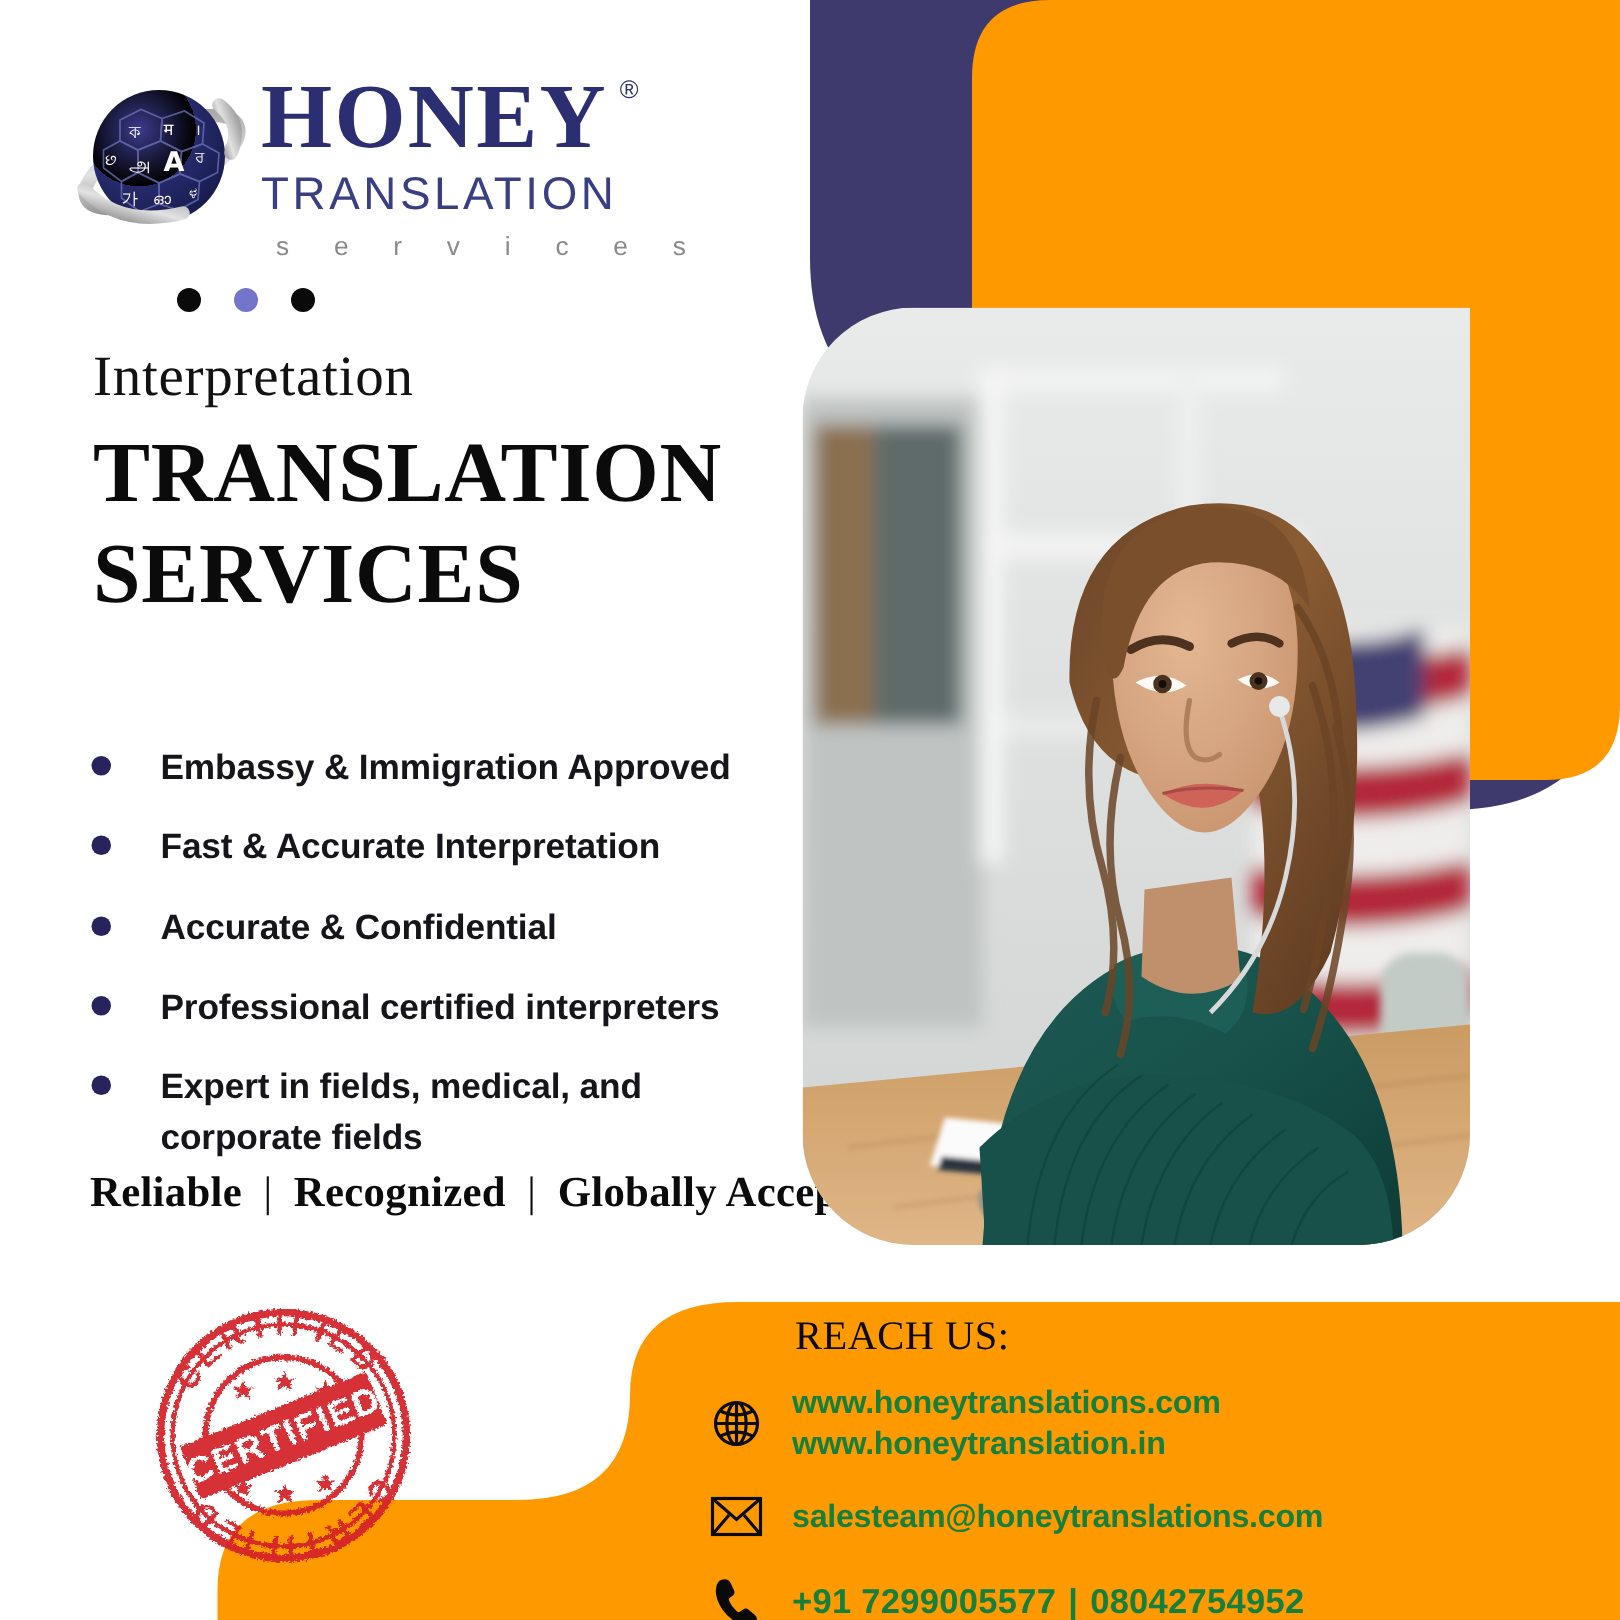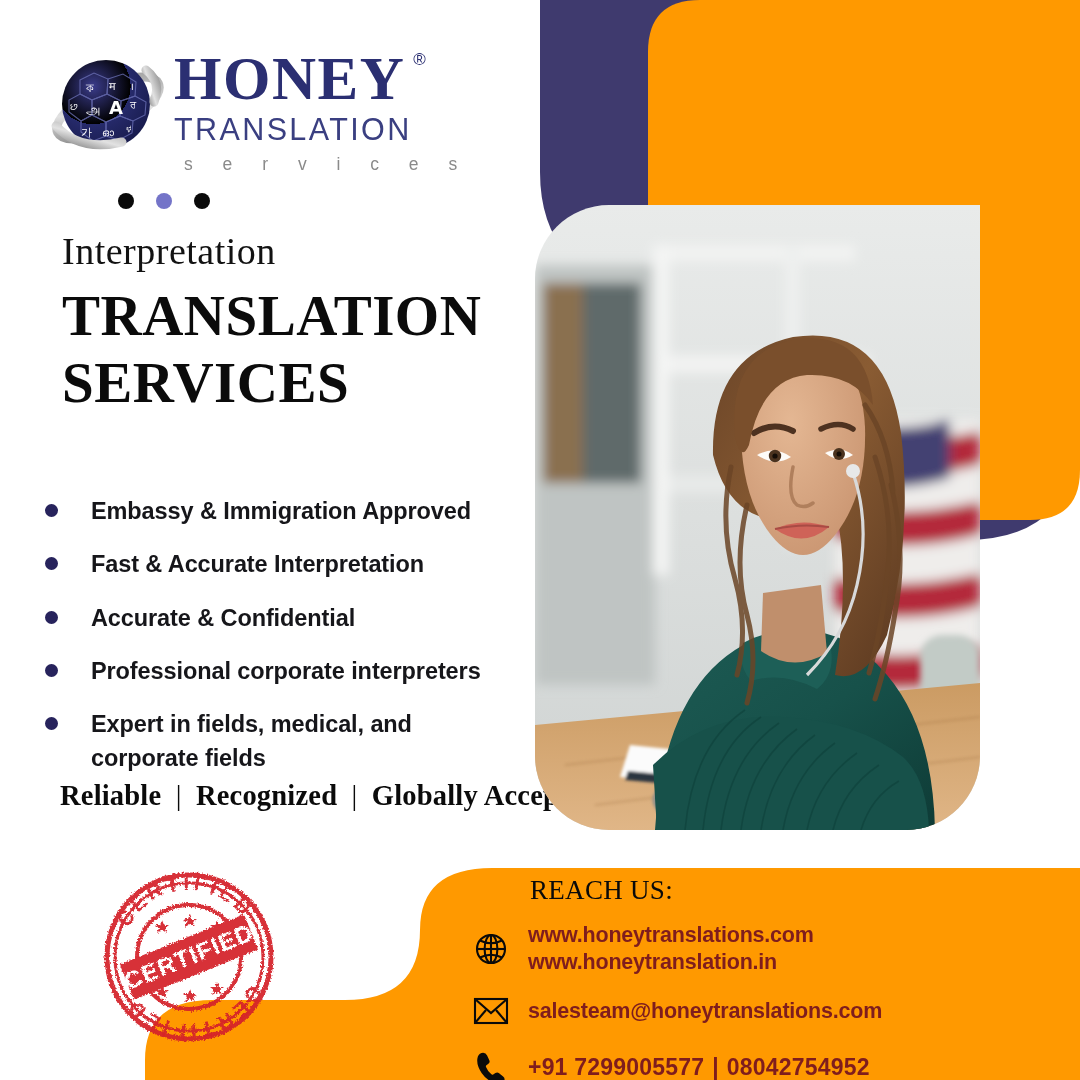--- a/index.html
+++ b/index.html
@@ -50,21 +50,21 @@
     font-size:38px;font-weight:400;color:#121212;letter-spacing:0.5px;
     line-height:1.0;
   }
   .head-big{
     font-family:"Liberation Serif", serif;
     font-weight:700;font-size:57px;line-height:1.18;color:#0b0b0b;
     letter-spacing:0.5px;margin-top:12px;
   }
 
   
-  .bullets{position:absolute;left:39px;top:495px;width:480px;}
+  .bullets{position:absolute;left:55px;top:495px;width:480px;}
   .bullet-item{display:flex;align-items:flex-start;margin-bottom:20px;}
   .bullet-dot{
     width:13px;height:13px;border-radius:50%;background:#27235c;
     flex:0 0 13px;margin-top:9px;margin-right:33px;margin-left:6px;
   }
   .bullet-text{
     font-family:"Liberation Sans", sans-serif;
     font-weight:700;font-size:23.5px;color:#16161a;line-height:1.42;
     letter-spacing:-0.1px;
   }
@@ -90,21 +90,21 @@
   .reach-content{position:absolute;left:470px;top:875px;width:600px;}
   .reach-title{
     font-family:"Liberation Serif", serif;
     font-weight:400;font-size:27px;color:#0a0a0a;
     width:400px;margin-left:60px;letter-spacing:0.3px;
   }
   .contact-row{display:flex;align-items:center;margin-top:14px;}
   .contact-icon{width:42px;height:42px;flex:0 0 42px;margin-right:16px;display:flex;align-items:center;justify-content:center;}
   .contact-text{
     font-family:"Liberation Sans", sans-serif;
-    font-weight:700;font-size:21.5px;color:#7f1d1d;line-height:1.26;
+    font-weight:700;font-size:21.5px;color:#15803d;line-height:1.26;
     letter-spacing:-0.2px;
   }
   .contact-text .sep{padding:0 8px;}
   .row-web{margin-top:16px;}
   .row-phone .contact-text{font-size:23px;letter-spacing:0.2px;}
 </style>
 </head>
 <body>
 
 <div class="poster">
@@ -230,21 +230,21 @@
     <div class="bullet-item">
       <span class="bullet-dot"></span>
       <span class="bullet-text">Fast &amp; Accurate Interpretation</span>
     </div>
     <div class="bullet-item">
       <span class="bullet-dot"></span>
       <span class="bullet-text">Accurate &amp; Confidential</span>
     </div>
     <div class="bullet-item">
       <span class="bullet-dot"></span>
-      <span class="bullet-text">Professional corporate interpreters</span>
+      <span class="bullet-text">Professional certified interpreters</span>
     </div>
     <div class="bullet-item">
       <span class="bullet-dot"></span>
       <span class="bullet-text" style="max-width:345px">Expert in fields, medical, and corporate fields</span>
     </div>
   </div>
 
   <div class="tagline">
     <span>Reliable</span>
     <span class="sep">|</span>

